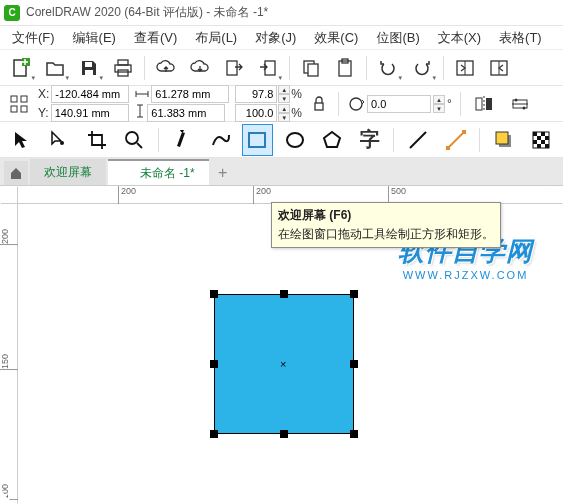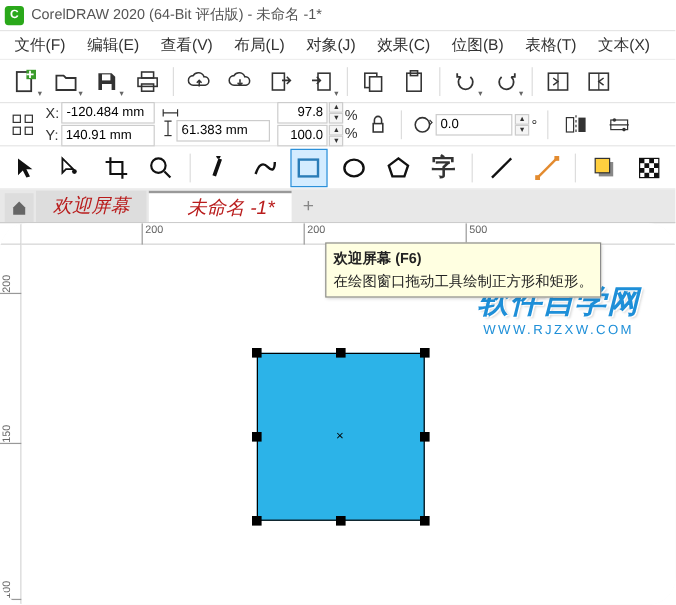--- a/index.html
+++ b/index.html
@@ -17,21 +17,21 @@
 .prop-group { display: flex; align-items: center; gap: 2px; }
 .prop-label { font-size: 12px; color: #333; }
 .prop-input { width: 78px; height: 18px; border: 1px solid #ccc; font-size: 11px; padding: 0 3px; }
 .prop-input-sm { width: 42px; height: 18px; border: 1px solid #ccc; font-size: 11px; padding: 0 3px; text-align: right; }
 .stack { display: flex; flex-direction: column; gap: 1px; }
 .tool-row { height: 36px; display: flex; align-items: center; padding: 0 6px; gap: 6px; border-bottom: 1px solid #e5e5e5; }
 .tool-btn { width: 32px; height: 32px; display: flex; align-items: center; justify-content: center; cursor: pointer; border: 1px solid transparent; }
 .tool-btn.selected { background: #d4ecff; border: 1px solid #2b90d9; }
 .tabbar { height: 28px; display: flex; align-items: flex-end; background: #e8e8e8; border-bottom: 1px solid #ccc; padding-left: 4px; }
 .tab-home { width: 24px; height: 24px; background: #ddd; display: flex; align-items: center; justify-content: center; cursor: pointer; margin-right: 2px; }
-.tab { height: 26px; padding: 0 14px; display: flex; align-items: center; cursor: pointer; background: #ddd; font-size: 16px; color: #b91c1c; margin-right: 2px; font-style: italic; }
+.tab { height: 26px; padding: 0 14px; display: flex; align-items: center; cursor: pointer; background: #ddd; font-size: 12px; color: #15803d; margin-right: 2px; }
 .tab.active { background: #fff; border-top: 2px solid #999; padding-left: 32px; }
 .tab-add { width: 24px; height: 24px; display: flex; align-items: center; justify-content: center; cursor: pointer; color: #888; font-size: 16px; }
 .canvas-area { position: relative; height: 318px; background: #f9f9f9; overflow: hidden; border-radius: 23px; }
 .ruler-h { position: absolute; left: 18px; right: 0; top: 0; height: 18px; background: #fff; border-bottom: 1px solid #ccc; }
 .ruler-h .tick { position: absolute; top: 0; height: 18px; border-left: 1px solid #999; font-size: 9px; color: #666; padding-left: 2px; }
 .ruler-v { position: absolute; left: 0; top: 18px; bottom: 0; width: 18px; background: #fff; border-right: 1px solid #ccc; }
 .ruler-v .tick { position: absolute; left: 0; width: 18px; border-top: 1px solid #999; font-size: 9px; color: #666; writing-mode: vertical-rl; transform: rotate(180deg); }
 .ruler-corner { position: absolute; left: 0; top: 0; width: 18px; height: 18px; background: #fff; border-right: 1px solid #ccc; border-bottom: 1px solid #ccc; }
 .page { position: absolute; left: 18px; top: 18px; right: 0; bottom: 0; background: #fff; }
 .watermark { position: absolute; right: 30px; top: 30px; text-align: center; }
@@ -55,22 +55,22 @@
 </div>
 
 <div class="menubar">
   <div class="menu-item">文件(F)</div>
   <div class="menu-item">编辑(E)</div>
   <div class="menu-item">查看(V)</div>
   <div class="menu-item">布局(L)</div>
   <div class="menu-item">对象(J)</div>
   <div class="menu-item">效果(C)</div>
   <div class="menu-item">位图(B)</div>
+  <div class="menu-item">文本(X)</div>
   <div class="menu-item">表格(T)</div>
-  <div class="menu-item">文本(X)</div>
 </div>
 
 <div class="toolbar">
   <div class="tb-btn">
     <svg width="20" height="20">
         <rect x="3" y="2" width="12" height="16" fill="none" stroke="#333" stroke-width="1.5"></rect>
         <rect x="11" y="0" width="8" height="8" fill="#3a9b2a"></rect>
         <path d="M14 1 v6 M11 4 h6" stroke="#fff" stroke-width="1.5"></path>
       </svg>
     <span class="drop-arrow">▾</span>
@@ -187,42 +187,43 @@
     </div>
   </div>
   <div class="prop-group">
     <div class="stack">
       <div style="display:flex;align-items:center;gap:2px">
         <span>
             <svg width="14" height="10">
               <path d="M1 5 h12 M1 2 v6 M13 2 v6" stroke="#333" fill="none"></path>
             </svg>
           </span>
+        <input class="prop-input" value="61.278 mm" style="">
       </div>
       <div style="display:flex;align-items:flex-start;gap:2px">
         <span>
             <svg width="10" height="14">
               <path d="M5 1 v12 M2 1 h6 M2 13 h6" stroke="#333" fill="none"></path>
             </svg>
           </span>
         <input class="prop-input" value="61.383 mm" style="">
       </div>
     </div>
   </div>
   <div class="prop-group">
     <div class="stack">
-      <div style="display:flex;align-items:flex-end;gap:1px">
+      <div style="display:flex;align-items:center;gap:1px">
         <input class="prop-input-sm" value="97.8" style="">
         <div class="spin-btn">
             <div>▴</div>
             <div>▾</div>
           </div>
         <span class="prop-label">%</span>
       </div>
-      <div style="display:flex;gap:1px">
+      <div style="display:flex;align-items:center;gap:1px">
         <input class="prop-input-sm" value="100.0" style="">
         <div class="spin-btn">
             <div>▴</div>
             <div>▾</div>
           </div>
         <span class="prop-label">%</span>
       </div>
     </div>
   </div>
   <div class="tb-btn" style="width:22px">

